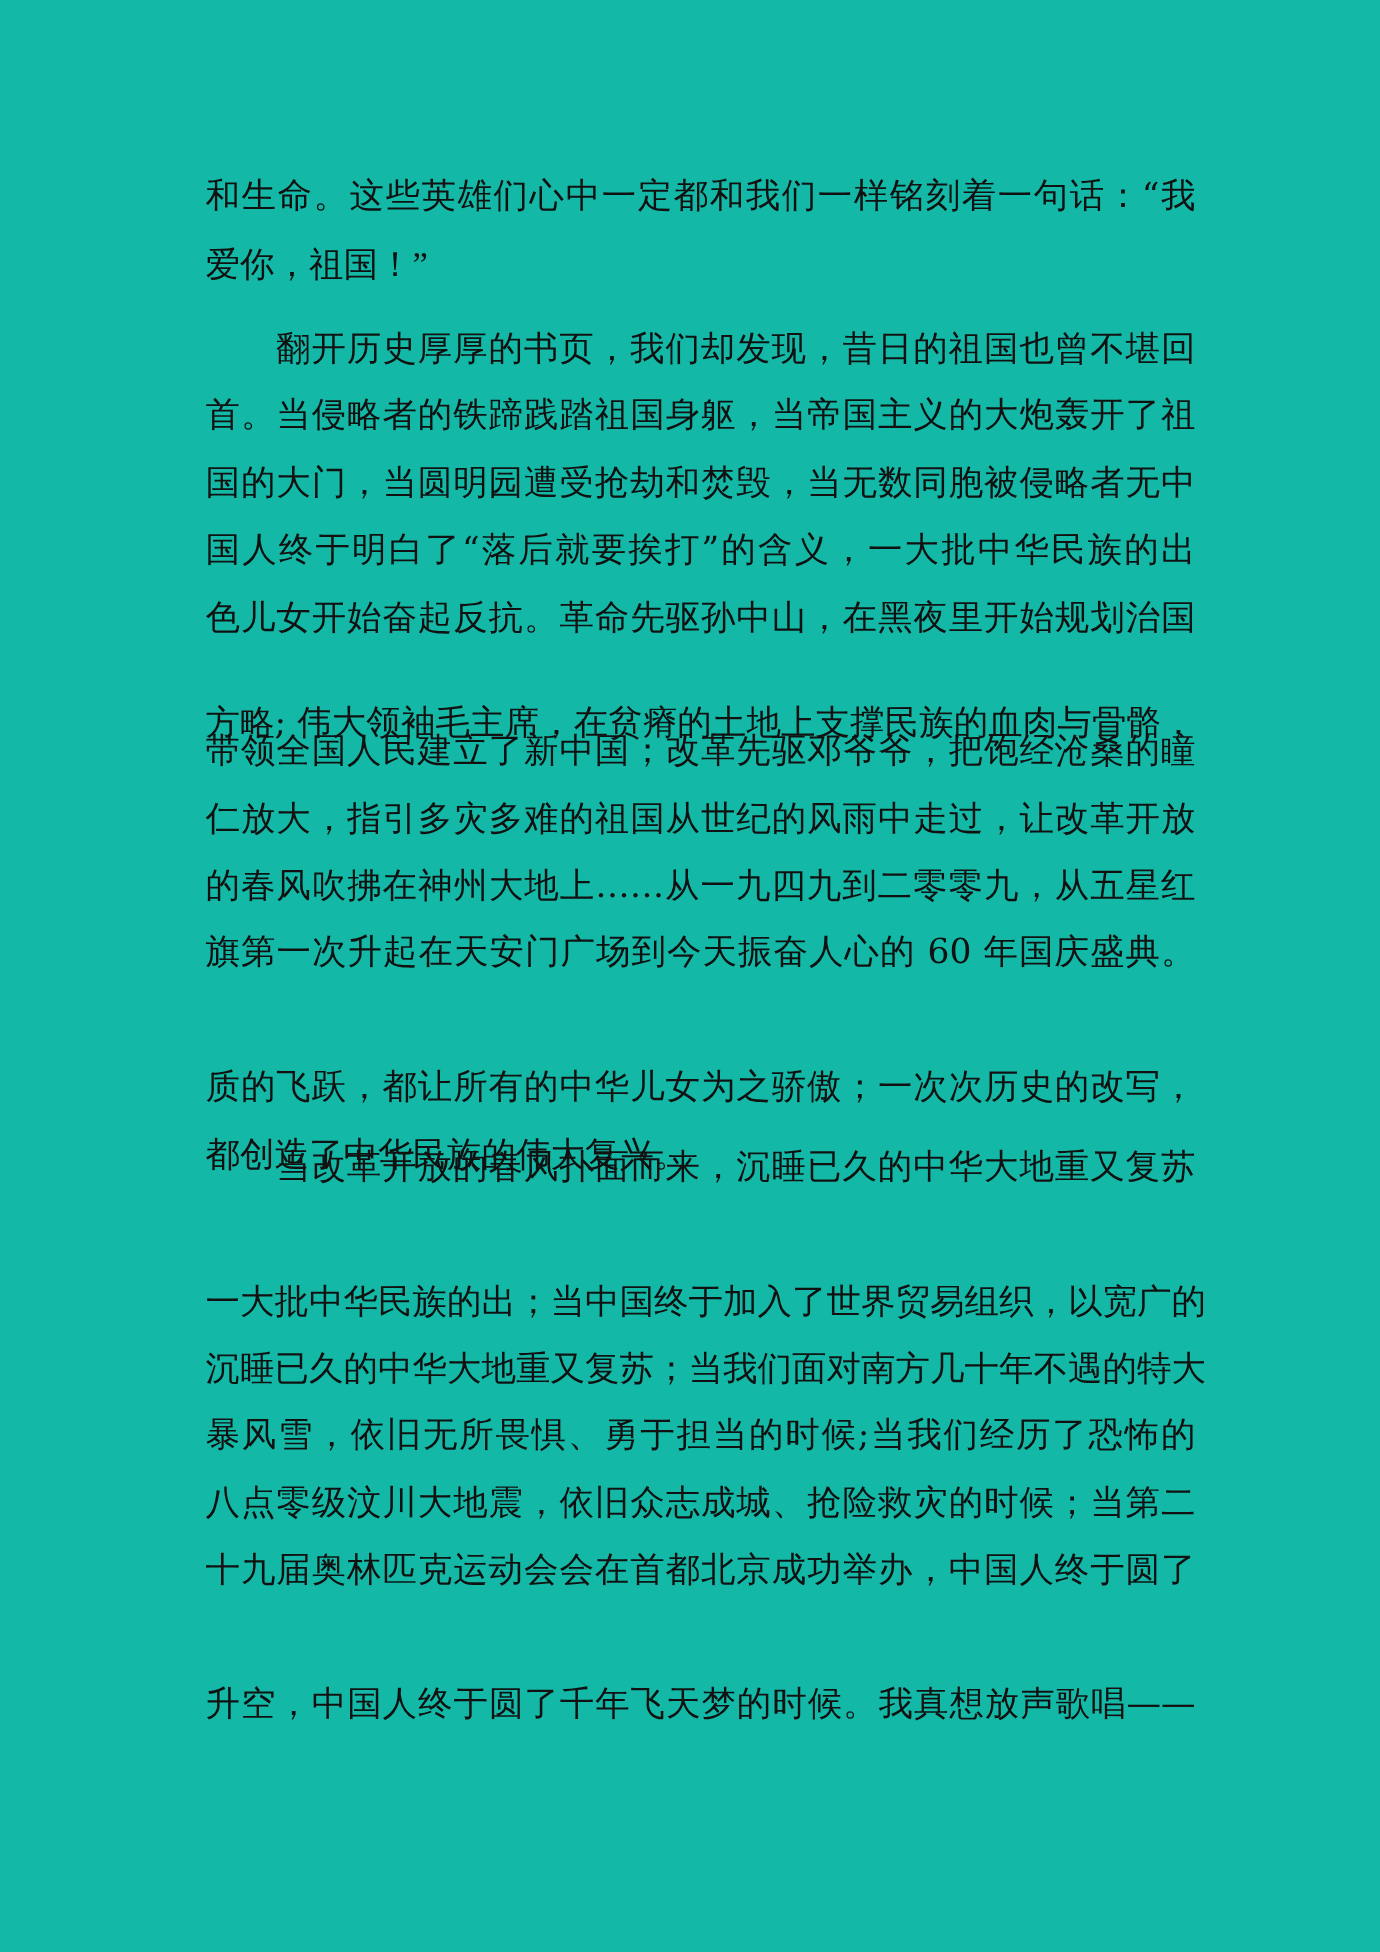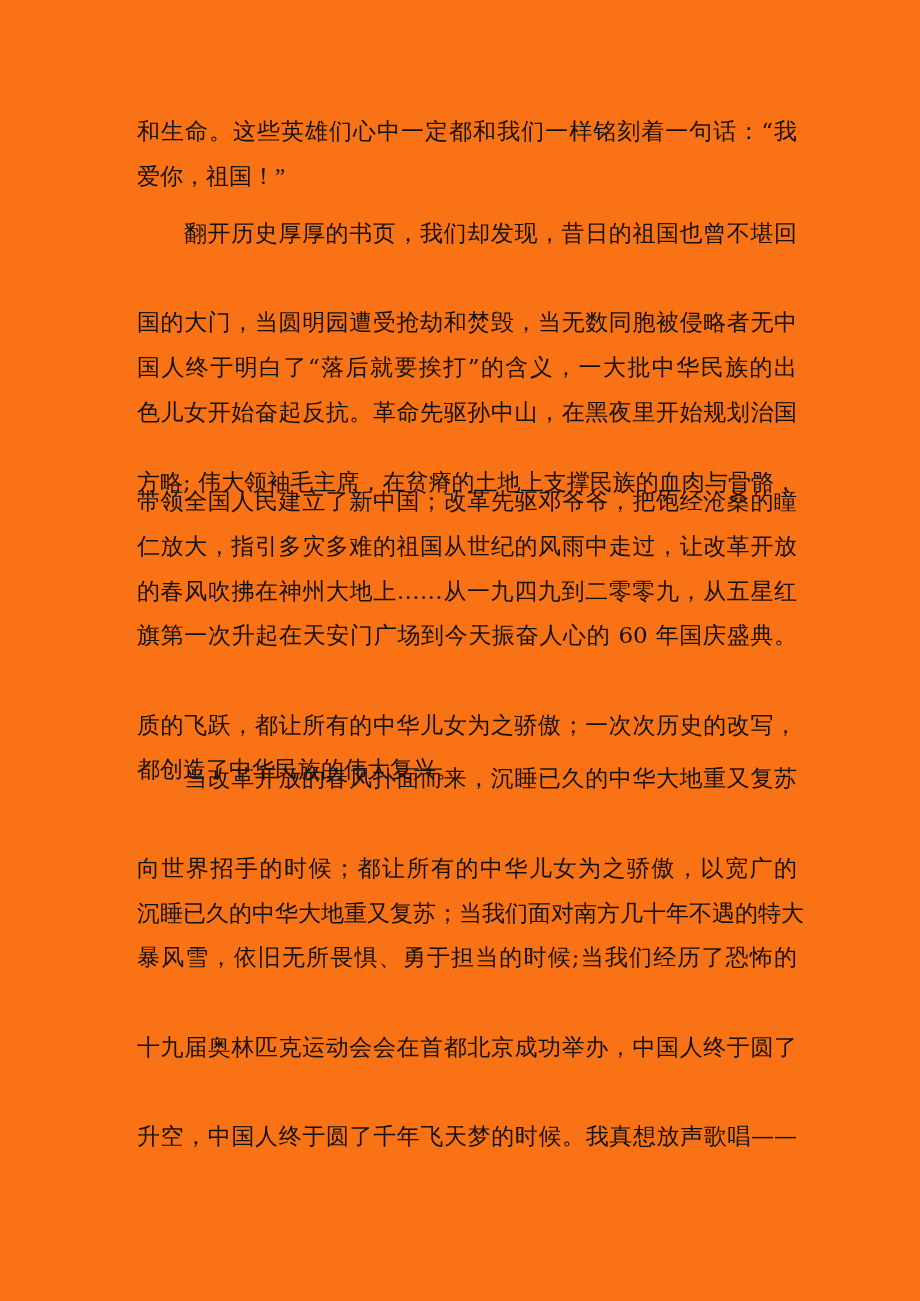--- a/index.html
+++ b/index.html
@@ -1,17 +1,17 @@
 <!DOCTYPE html>
 <html><head>
   <meta charset="utf-8">
   <style>
     html, body { margin: 0; padding: 0; background: #ffffff; }
     body { width: 920px; height: 1301px; position: relative; overflow: hidden; }
-    .page { position: absolute; left: 0; top: 0; width: 920px; height: 1301px; background: #f97316; }
+    .page { position: absolute; left: 0; top: 0; width: 920px; height: 1301px; background: #14b8a6; }
     .line {
       position: absolute;
       left: 137px;
       width: 660px;
       height: 30px;
       font-family: "DejaVu Serif", "Liberation Serif", serif;
       font-size: 23px;
       line-height: 30px;
       color: #111111;
       white-space: nowrap;
@@ -24,30 +24,32 @@
   </style>
 </head>
 <body>
 
 <div class="page">
 
   <div class="line" style="top:116px">和生命。这些英雄们心中一定都和我们一样铭刻着一句话：“我</div>
   <div class="line last" style="top:162px">爱你，祖国！”</div>
 
   <div class="line indent" style="top:218px">翻开历史厚厚的书页，我们却发现，昔日的祖国也曾不堪回</div>
+  <div class="line" style="top:262px">首。当侵略者的铁蹄践踏祖国身躯，当帝国主义的大炮轰开了祖</div>
   <div class="line" style="top:307px">国的大门，当圆明园遭受抢劫和焚毁，当无数同胞被侵略者无中</div>
   <div class="line" style="top:397px">色儿女开始奋起反抗。革命先驱孙中山，在黑夜里开始规划治国</div>
   <div class="line" style="top:352px">国人终于明白了“落后就要挨打”的含义，一大批中华民族的出</div>
   <div class="line" style="top:467px">方略; 伟大领袖毛主席，在贫瘠的土地上支撑民族的血肉与骨骼，</div>
   <div class="line" style="top:486px">带领全国人民建立了新中国；改革先驱邓爷爷，把饱经沧桑的瞳</div>
   <div class="line" style="top:531px">仁放大，指引多灾多难的祖国从世纪的风雨中走过，让改革开放</div>
   <div class="line" style="top:576px">的春风吹拂在神州大地上……从一九四九到二零零九，从五星红</div>
   <div class="line" style="top:620px">旗第一次升起在天安门广场到今天振奋人心的 60 年国庆盛典。</div>
   <div class="line" style="top:710px">质的飞跃，都让所有的中华儿女为之骄傲；一次次历史的改写，</div>
   <div class="line last" style="top:755px">都创造了中华民族的伟大复兴。</div>
 
   <div class="line indent" style="top:763px">当改革开放的春风扑面而来，沉睡已久的中华大地重又复苏</div>
-  <div class="line" style="top:853px">向世界招手的时候；都让所有的中华儿女为之骄傲，以宽广的</div>
+  <div class="line" style="top:853px">一大批中华民族的出；当中国终于加入了世界贸易组织，以宽广的</div>
   <div class="line" style="top:898px">沉睡已久的中华大地重又复苏；当我们面对南方几十年不遇的特大</div>
   <div class="line" style="top:942px">暴风雪，依旧无所畏惧、勇于担当的时候;当我们经历了恐怖的</div>
+  <div class="line" style="top:987px">八点零级汶川大地震，依旧众志成城、抢险救灾的时候；当第二</div>
   <div class="line" style="top:1032px">十九届奥林匹克运动会会在首都北京成功举办，中国人终于圆了</div>
   <div class="line" style="top:1121px">升空，中国人终于圆了千年飞天梦的时候。我真想放声歌唱——</div>
 </div>
 
 </body></html>

